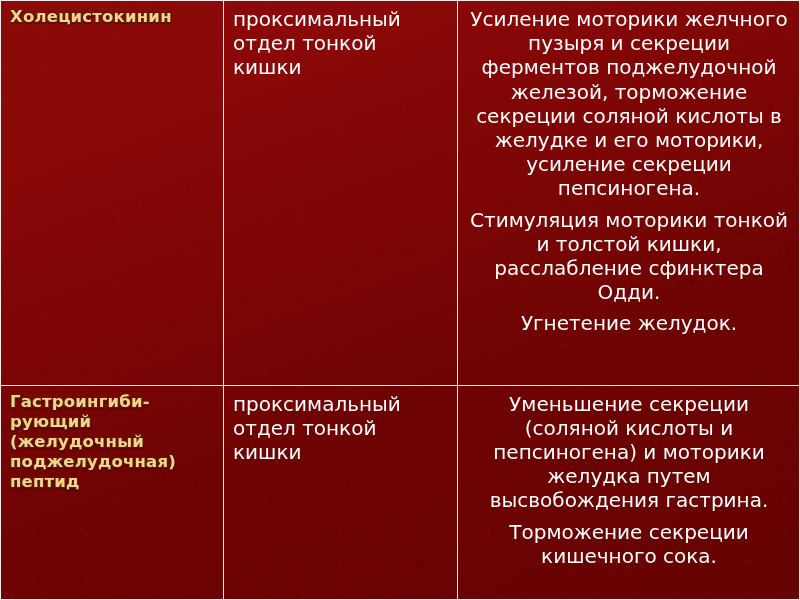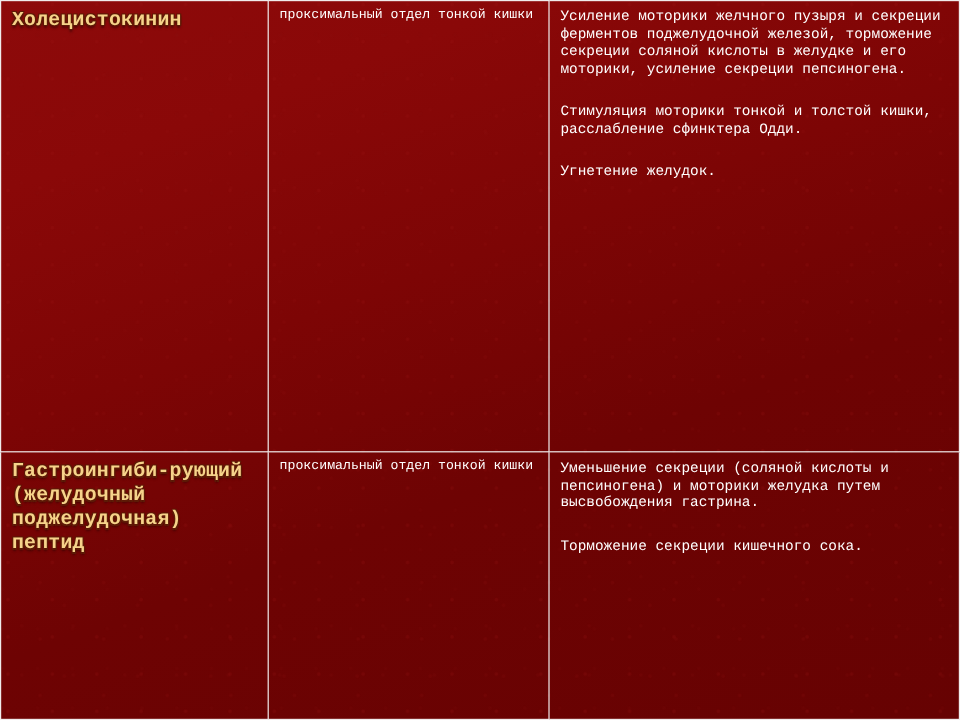--- a/index.html
+++ b/index.html
@@ -38,21 +38,20 @@
     background-size: 37px 31px, 53px 47px, 43px 41px, 61px 59px, 29px 33px;
   }
 
   table.anat-table {
     position: relative;
     width: 800px;
     height: 600px;
     border-collapse: collapse;
     table-layout: fixed;
     z-index: 2;
-    font-family: Liberation Mono, monospace;
   }
 
   table.anat-table td {
     vertical-align: top;
     border: 1px solid #f0ecec;
     padding: 6px 8px 6px 9px;
     line-height: 1.21;
   }
 
   
@@ -65,29 +64,30 @@
     text-shadow:
       -1px -1px 0 #5d1a06,
        1px -1px 0 #5d1a06,
       -1px  1px 0 #5d1a06,
        1px  1px 0 #5d1a06,
        0 2px 2px rgba(0,0,0,.45);
   }
   table.anat-table td.col-loc {
     width: 216px;
     color: #ffffff;
-    font-size: 11px;
+    font-size: 20px;
   }
   table.anat-table td.col-eff {
     color: #ffffff;
-    font-size: 12px;
+    font-size: 20px;
+    text-align: center;
   }
 
   .para { margin: 0 0 2px 0; }
-  .para + .para { margin-top: 21px; }
+  .para + .para { margin-top: 7px; }
 </style>
 </head>
 <body>
 
 <div id="slide">
   <div id="texture"></div>
 
   <table class="anat-table">
     <tbody>
       <tr>

